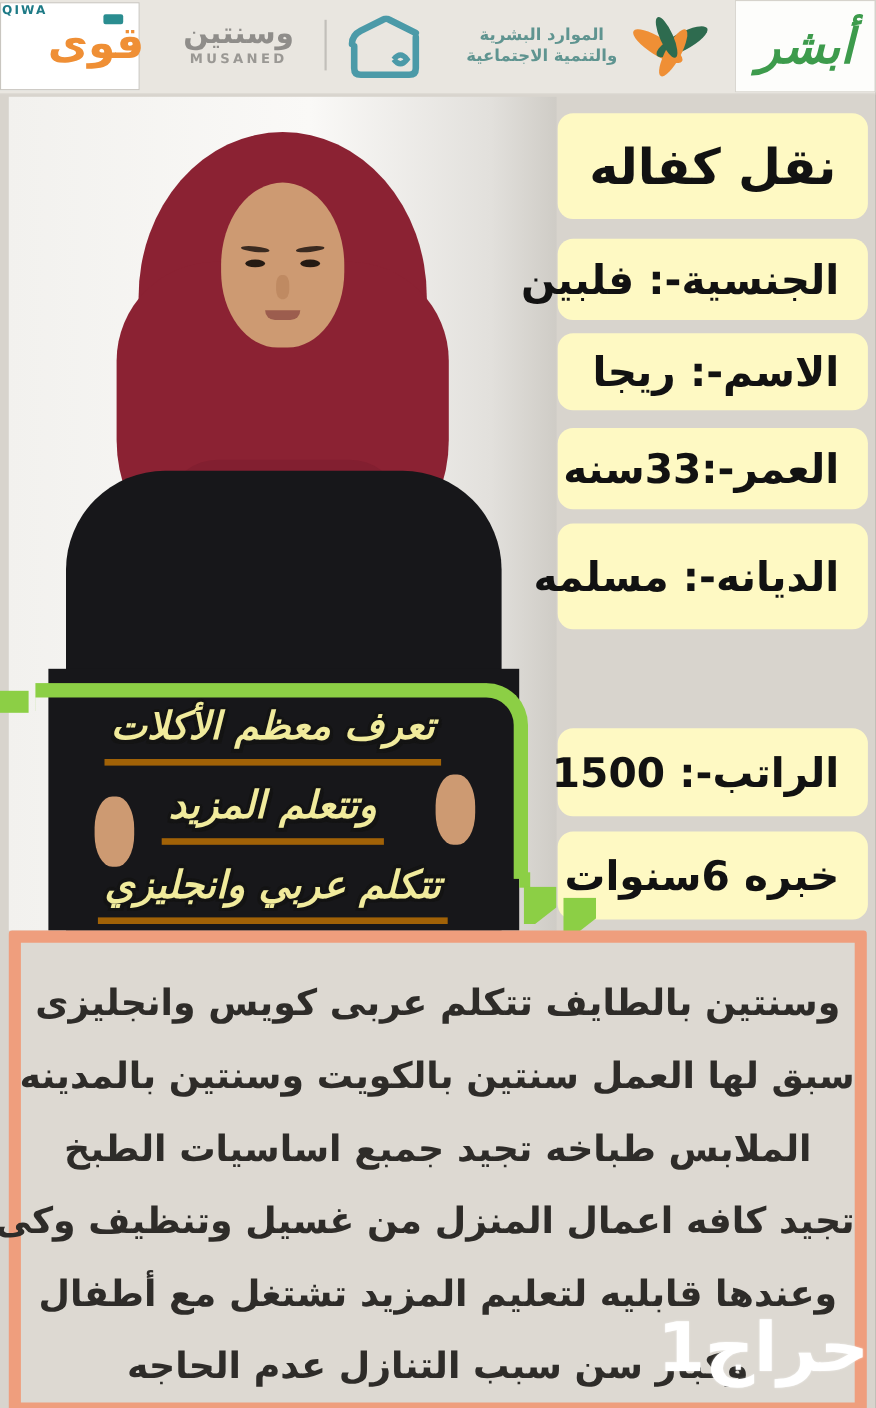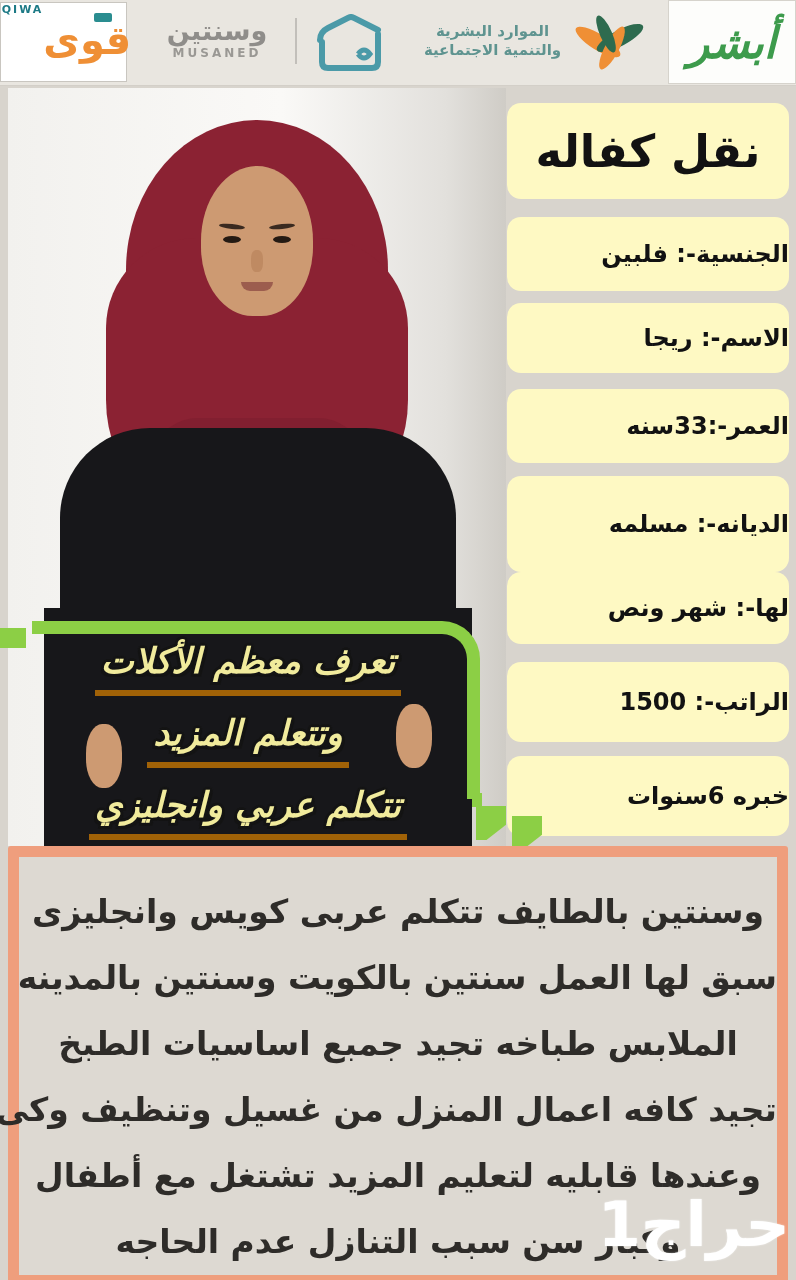--- a/index.html
+++ b/index.html
@@ -64,22 +64,22 @@
   .hand { position:absolute; width:36px; height:64px; background:#cd9a72; border-radius:45%; }
   .hand.l { left:78px; top:636px; } .hand.r { left:388px; top:616px; }
 
   
   .info-box {
     position:absolute; left:507px; width:282px; background:#fef9c3;
     display:flex; align-items:center; border-radius:14px;
   }
   .info-text {
     direction:rtl; white-space:nowrap; width:100%; text-align:right;
-    font-weight:bold; color:#121212; overflow:visible;
-    font-size:24px;
+    padding-right:26px; font-weight:bold; color:#121212; overflow:visible;
+    font-size:37px;
   }
   .title-box { top:103px; height:96px; }
   .title-box .info-text { text-align:center; padding-right:0; font-size:45px; }
   .f0 { top:217px; height:74px; } .f1 { top:303px; height:70px; }
   .f2 { top:389px; height:74px; } .f3 { top:476px; height:96px; }
   .f4 { top:572px; height:72px; } .f5 { top:662px; height:80px; }
   .f6 { top:756px; height:80px; }
 
   
   .q-stub { position:absolute; left:0; top:628px; width:26px; height:20px; background:#8ccf45; }
@@ -194,23 +194,20 @@
   </div>
   <div class="info-box f1">
     <div class="info-text">الاسم-: ريجا</div>
   </div>
   <div class="info-box f2">
     <div class="info-text">العمر-:33سنه</div>
   </div>
   <div class="info-box f3">
     <div class="info-text">الديانه-: مسلمه</div>
   </div>
-  <div class="info-box f4">
-    <div class="info-text">لها-: شهر ونص</div>
-  </div>
   <div class="info-box f5">
     <div class="info-text">الراتب-: 1500</div>
   </div>
   <div class="info-box f6">
     <div class="info-text">خبره 6سنوات</div>
   </div>
 
   <div class="q-stub"></div>
   <div class="q-frame"></div>
   <div class="q-tick"></div>

